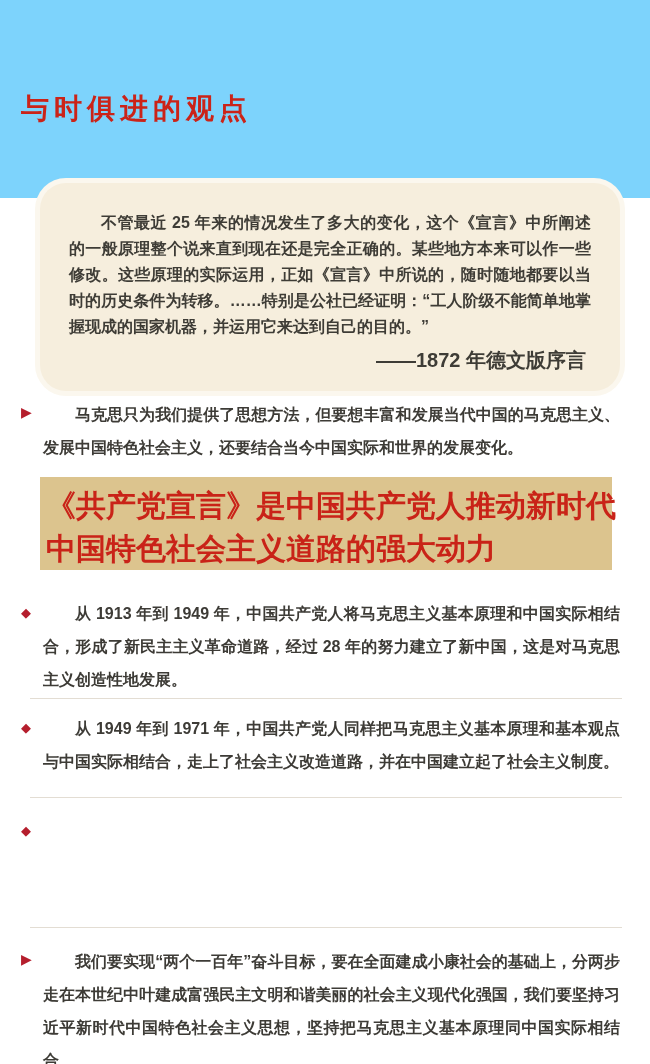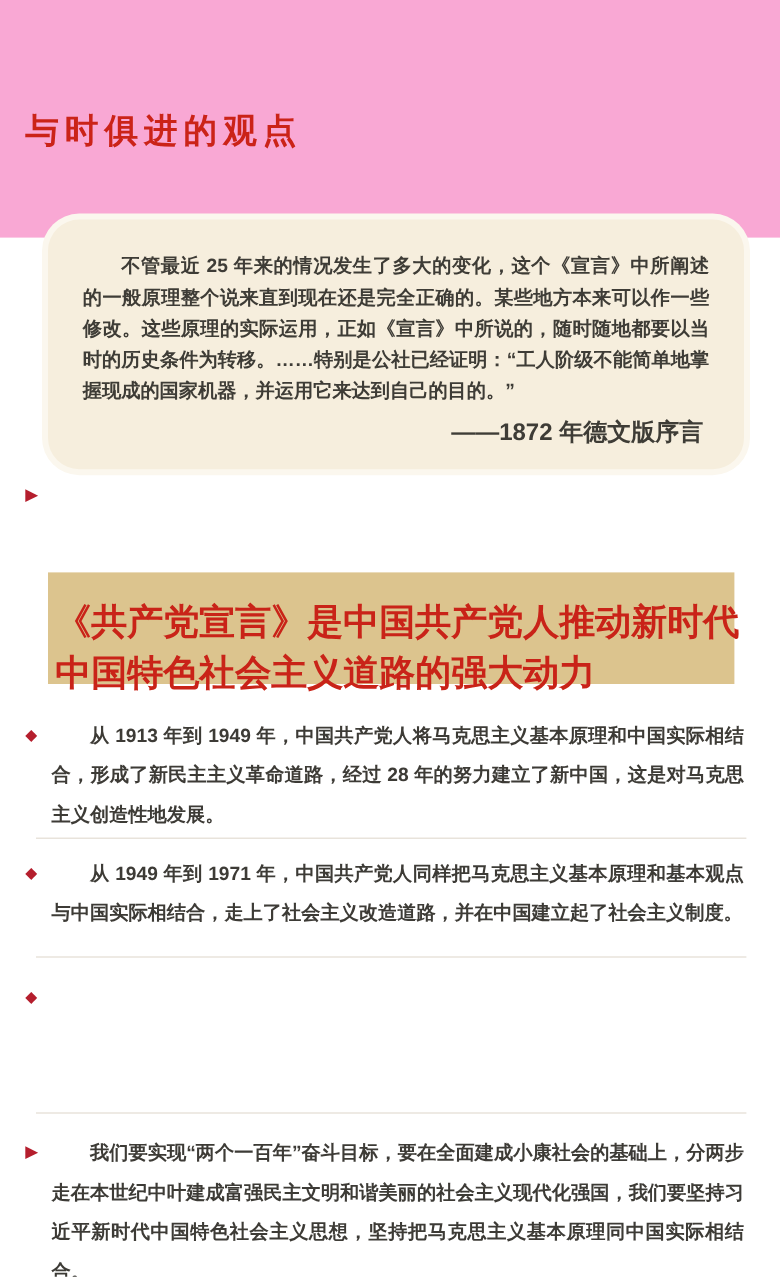--- a/index.html
+++ b/index.html
@@ -13,21 +13,21 @@
     height: 1064px;
     background: #ffffff;
     overflow: hidden;
   }
 
   
   .header {
     position: absolute;
     top: 0; left: 0;
     width: 650px; height: 198px;
-    background: #f9a8d4;
+    background: #7dd3fc;
   }
   .page-title {
     position: absolute;
     left: 21px; top: 90px;
     font-size: 28px;
     font-weight: bold;
     color: #cb2318;
     letter-spacing: 5px;
     white-space: nowrap;
   }
@@ -92,21 +92,21 @@
   .para-point-3    { top: 815px; }
   .para-conclusion { top: 945px; }
 
   
   .banner {
     position: absolute;
     left: 40px; top: 477px;
     width: 572px; height: 93px;
     background: #dcc48e;
     box-sizing: border-box;
-    padding-top: 20px;
+    padding-top: 7px;
   }
   .banner-line {
     display: block;
     padding-left: 6px;
     font-size: 30px;
     line-height: 43px;
     font-weight: bold;
     color: #c92318;
     white-space: nowrap;
   }
@@ -132,20 +132,21 @@
     <div class="page-title">与时俱进的观点</div>
   </div>
 
   <div class="quote-box">
     <p class="quote-text">不管最近 25 年来的情况发生了多大的变化，这个《宣言》中所阐述的一般原理整个说来直到现在还是完全正确的。某些地方本来可以作一些修改。这些原理的实际运用，正如《宣言》中所说的，随时随地都要以当时的历史条件为转移。……特别是公社已经证明：“工人阶级不能简单地掌握现成的国家机器，并运用它来达到自己的目的。”</p>
     <div class="quote-attribution">——1872 年德文版序言</div>
   </div>
 
   <div class="para para-intro">
     <span class="marker triangle">▶</span>
+    <p class="para-text">马克思只为我们提供了思想方法，但要想丰富和发展当代中国的马克思主义、发展中国特色社会主义，还要结合当今中国实际和世界的发展变化。</p>
   </div>
 
   <div class="banner">
     <span class="banner-line">《共产党宣言》是中国共产党人推动新时代</span>
     <span class="banner-line">中国特色社会主义道路的强大动力</span>
   </div>
 
   <div class="para para-point-1">
     <span class="marker diamond">◆</span>
     <p class="para-text">从 1913 年到 1949 年，中国共产党人将马克思主义基本原理和中国实际相结合，形成了新民主主义革命道路，经过 28 年的努力建立了新中国，这是对马克思主义创造性地发展。</p>

